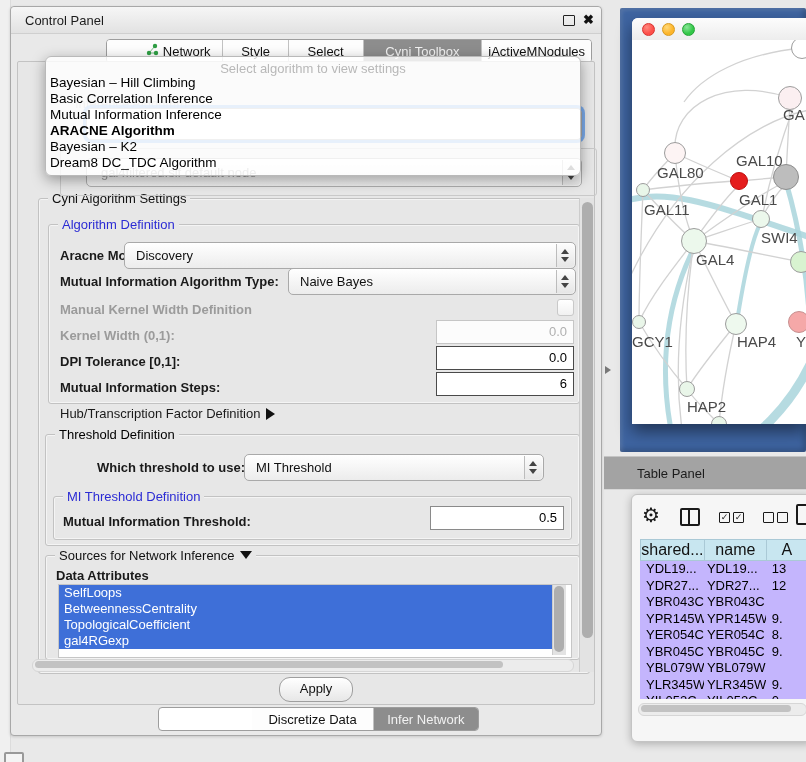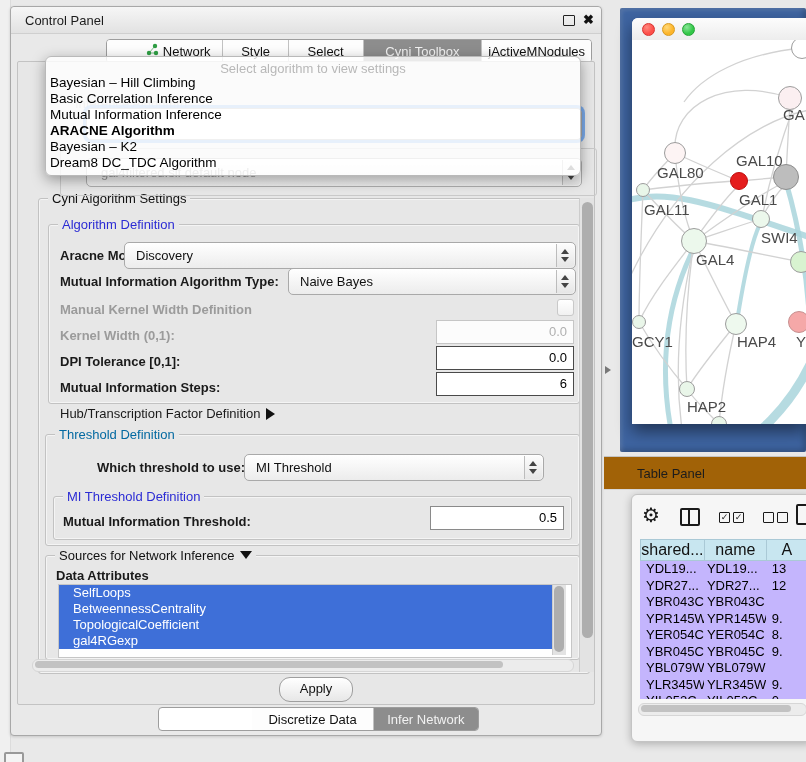--- a/index.html
+++ b/index.html
@@ -53,21 +53,21 @@
   .numfield{position:absolute;height:24px;background:#fff;font-size:13px;text-align:right;
             padding:0 6px 0 0;box-sizing:border-box;font-family:"Liberation Sans",sans-serif;}
   .numfield.on{border:1.5px solid #4a4a4a;color:#000;}
   .numfield.mid{border:1px solid #8a8a8a;color:#000;}
   .numfield.off{border:1px solid #c6c6c6;color:#b0b0b0;background:#fcfcfc;}
   .checkbox{position:absolute;width:15px;height:15px;border:1px solid #c9c9c9;border-radius:3px;
             background:linear-gradient(#ffffff,#f1f1f1);}
   
   #attr-list{left:46px;top:582px;width:512px;height:72px;background:#fff;border:1px solid #c6c6c6;overflow:hidden;}
   .attr-item{height:16px;line-height:16px;font-size:13px;color:#fff;background:#3e6fd8;
-             padding-left:14px;width:491px;}
+             padding-left:5px;width:491px;}
   .vscroll{position:absolute;background:#e3e3e3;border-left:1px solid #cccccc;}
   .vthumb{position:absolute;background:#aeaeae;border-radius:6px;}
   .hscroll{position:absolute;background:#ececec;border:1px solid #d6d6d6;border-radius:6px;}
   .hthumb{position:absolute;background:#c2c2c2;border-radius:5px;}
   
   #popup{left:44px;top:55px;width:534px;height:118px;background:rgba(255,255,255,.82);
          border:1px solid #b9b9b9;border-radius:6px;box-shadow:0 4px 14px rgba(0,0,0,.35);z-index:30;}
   #dd-prompt{position:absolute;left:0;right:0;top:4px;text-align:center;color:#b8b8b8;font-size:13px;}
   #dd-items{position:absolute;left:4px;top:18px;right:4px;}
   .dd-item{height:16px;line-height:16px;font-size:13.5px;color:#000;white-space:nowrap;}
@@ -93,21 +93,21 @@
       box-shadow:inset 2px 2px 4px rgba(255,255,255,.15), inset -2px -2px 6px rgba(0,0,0,.25);}
   #net-win{left:632px;top:18px;width:174px;height:406px;background:#fff;border-radius:6px 0 0 0;
       box-shadow:0 8px 16px rgba(0,0,0,.45);}
   #net-title{left:0;top:0;right:0;height:22px;background:linear-gradient(#fcfcfc,#ededed);
       border-bottom:1px solid #c8c8c8;border-radius:6px 0 0 0;}
   .light{position:absolute;top:5px;width:13px;height:13px;border-radius:50%;box-sizing:border-box;}
   #net-canvas{left:0;top:22px;width:174px;height:384px;overflow:hidden;background:#fff;}
   .node{position:absolute;border-radius:50%;box-sizing:border-box;}
   .nlabel{position:absolute;font-size:15px;color:#4a4a4a;white-space:nowrap;}
   
-  #tp-strip{left:604px;top:456px;width:202px;height:32px;background:#a16207;
+  #tp-strip{left:604px;top:456px;width:202px;height:32px;background:#a3a3a3;
       border-top:1px solid #c4c4c4;border-bottom:1px solid #d8d8d8;}
   #tp-strip .t{position:absolute;left:33px;top:9px;font-size:13px;color:#1c1c1c;}
   #tp-win{left:631px;top:494px;width:180px;height:246px;background:#f6f6f6;border:1px solid #c4c4c4;
       border-radius:6px;box-shadow:0 2px 8px rgba(0,0,0,.25);}
   .ticon{position:absolute;color:#1a1a1a;}
   #col-ic{width:16px;height:14px;border:2px solid #1a1a1a;border-radius:2px;}
   #col-ic:after{content:"";position:absolute;left:6px;top:0;bottom:0;width:2px;background:#1a1a1a;}
   .cbx{display:inline-block;width:9px;height:9px;border:1.5px solid #1a1a1a;border-radius:1px;
        font-size:9px;line-height:9px;text-align:center;margin-right:3px;vertical-align:top;}
   #doc-ic{width:13px;height:17px;border:2px solid #1a1a1a;border-radius:2px;}
@@ -213,21 +213,21 @@
       <div class="numfield on" style="left:418px;top:284px;width:138px;line-height:21px;">0.0</div>
 
       <span class="lbl" style="left:42px;top:318px;">Mutual Information Steps:</span>
       <div class="numfield on" style="left:418px;top:310px;width:138px;line-height:21px;">6</div>
 
       <span class="lbl plain" style="left:42px;top:344px;font-size:13px;">
         <span>Hub/Transcription Factor Definition</span><span class="tri-right"></span>
       </span>
 
       <div class="grp" style="left:27px;top:372px;width:533px;height:110px;"></div>
-      <span class="grp-lbl" style="left:37px;top:366px;color:#0369a1;">Threshold Definition</span>
+      <span class="grp-lbl" style="left:37px;top:366px;color:#000000;">Threshold Definition</span>
 
       <span class="lbl" style="left:79px;top:398px;">Which threshold to use:</span>
       <div class="combo" style="left:226px;top:392px;width:298px;">
         <span class="ctext">MI Threshold</span>
         <span class="stepper">
             <i class="up"></i>
             <i class="dn"></i>
           </span>
       </div>
 

